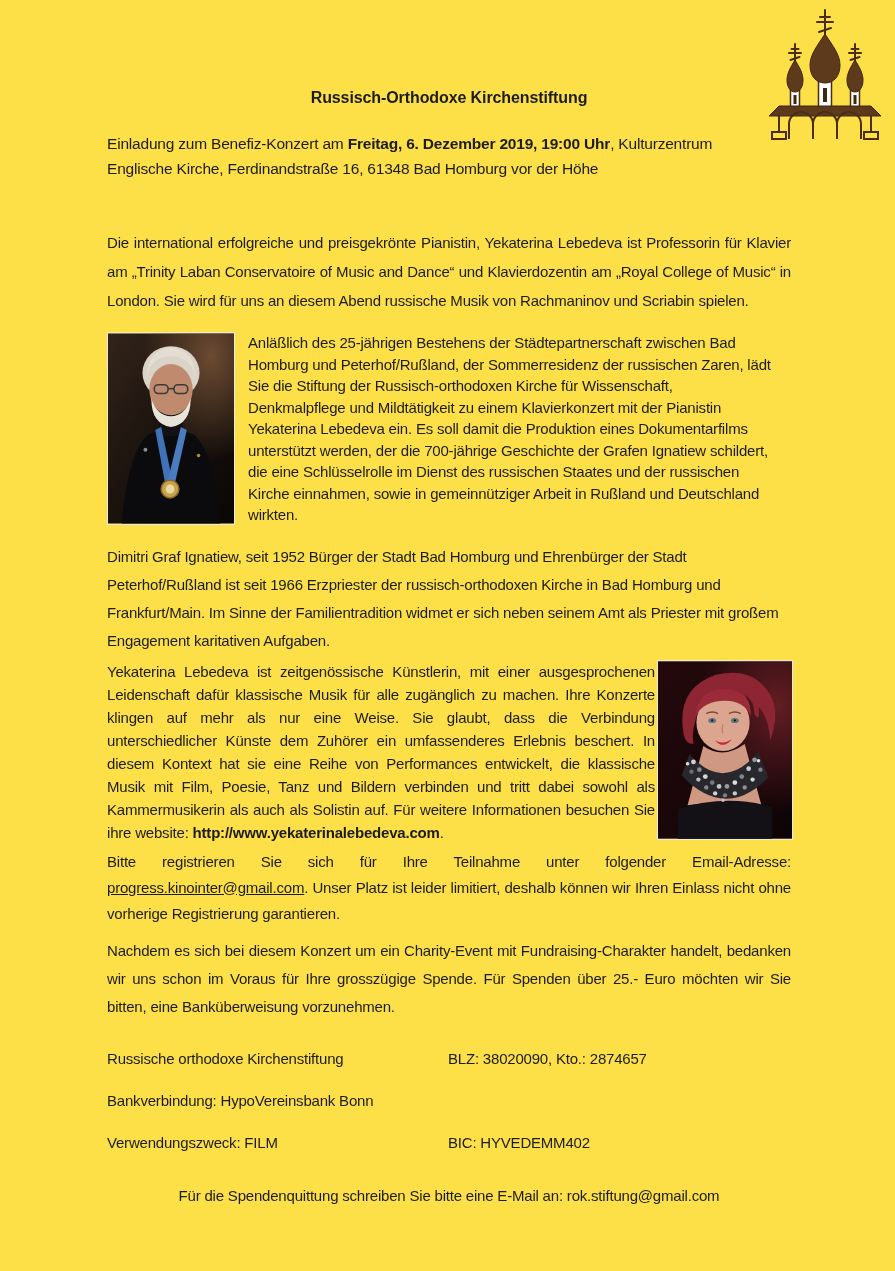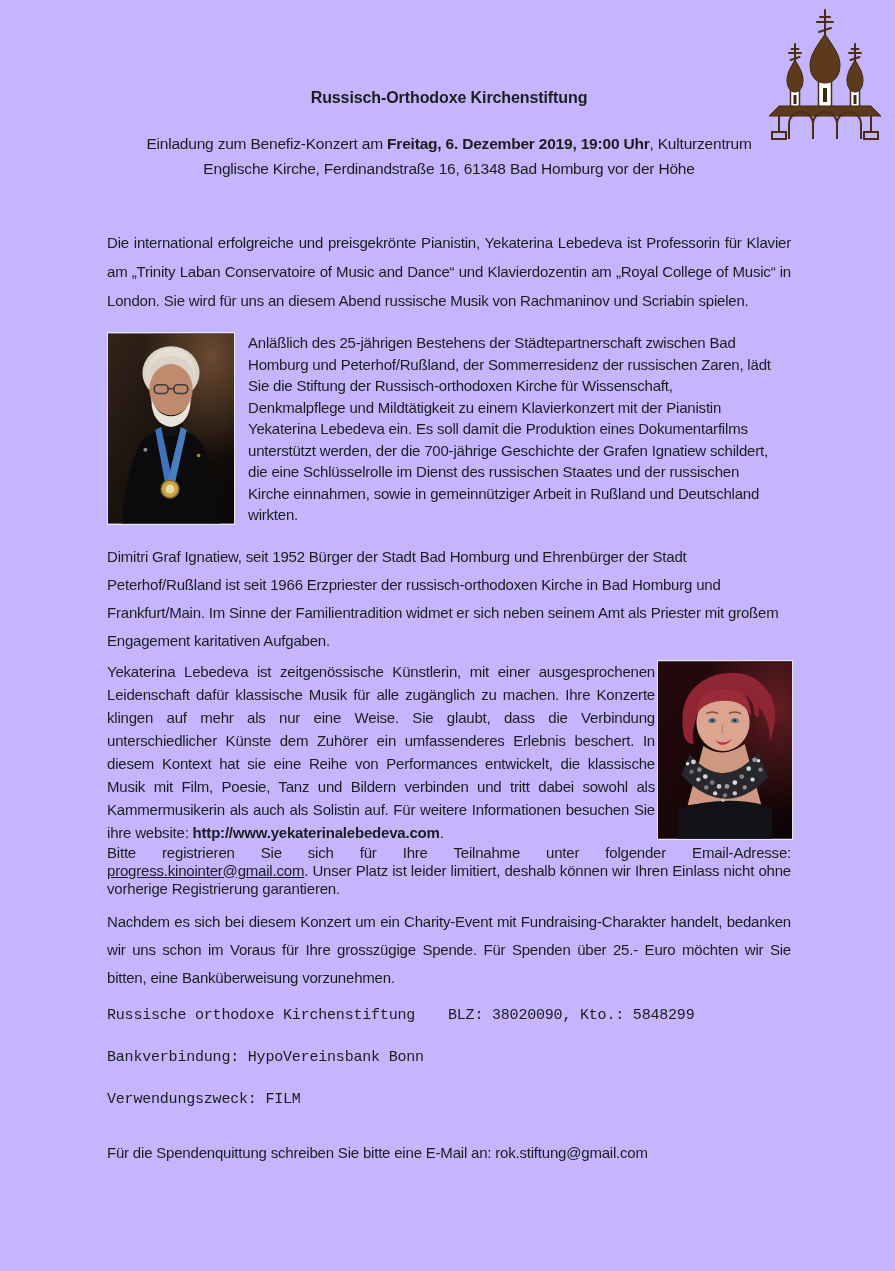--- a/index.html
+++ b/index.html
@@ -1,67 +1,66 @@
 <!DOCTYPE html>
 <html><head>
 <meta charset="utf-8">
 <style>
   * { box-sizing: border-box; }
   html, body { margin: 0; padding: 0; background: #ffffff; }
   .page {
     position: relative;
     width: 895px;
     height: 1271px;
-    background: #c4b5fd;
+    background: #fde047;
     font-family: "Liberation Sans", sans-serif;
     color: #1c1c1c;
     overflow: hidden;
   }
   .content { padding: 0 104px 0 107px; }
-  p { margin: 0; }
+  p { margin: 0; text-align: center; }
 
   .logo {
     position: absolute;
     top: 6px;
     right: 8px;
     width: 124px;
     height: 136px;
   }
 
   .doc-title {
     margin-top: 85px;
     text-align: center;
     font-weight: bold;
     font-size: 16px;
     line-height: 25px;
     letter-spacing: -0.1px;
   }
   .invitation {
     margin-top: 21px;
-    text-align: center;
     font-size: 15.5px;
     line-height: 25px;
     letter-spacing: -0.2px;
   }
   .body-text {
     font-size: 15px;
     letter-spacing: -0.2px;
   }
   .p-intro   { margin-top: 47px; line-height: 29px; text-align: justify; }
   .row-1     { margin-top: 17px; display: flex; gap: 13px; }
   .photo-1   { width: 128px; height: 193px; flex: none; }
   .p-anniversary { line-height: 21.5px; width: 525px; text-align: left; }
   .p-dimitri { margin-top: 17px; line-height: 28px; text-align: left; }
   .row-2     { margin-top: 5px; display: flex; gap: 2px; }
   .p-artist  { line-height: 23px; width: 548px; text-align: justify; }
   .photo-2   { width: 136px; height: 180px; flex: none; margin-right: -10px; }
-  .p-register{ line-height: 18px; text-align: justify; }
+  .p-register{ margin-top: 5px; line-height: 26px; text-align: justify; }
   .p-charity { margin-top: 10px; line-height: 28px; text-align: justify; }
 
-  .bank { margin-top: 14px; font-size: 15px; letter-spacing: -0.2px; font-family: Liberation Mono, monospace; }
+  .bank { margin-top: 28px; font-size: 15px; letter-spacing: -0.2px; }
   .bank-row { display: grid; grid-template-columns: 341px 1fr; line-height: 20px; }
   .bank-row:not(:last-child) { margin-bottom: 22px; }
 
   .footer-note { margin-top: 33px; font-size: 15px; letter-spacing: -0.2px; line-height: 20px; }
 
   .seg-bold { font-weight: bold; }
   .seg-underline { text-decoration: underline; }
   svg.photo-svg { display: block; border: 1px solid #e9e9e9; }
 </style>
 </head>
@@ -239,26 +238,27 @@
       </svg>
     </div>
 
     <p class="body-text p-register"><span>Bitte registrieren Sie sich für Ihre Teilnahme unter folgender Email-Adresse: </span><span class="seg-underline">progress.kinointer@gmail.com</span><span>. Unser Platz ist leider limitiert, deshalb können wir Ihren Einlass nicht ohne vorherige Registrierung garantieren.</span></p>
 
     <p class="body-text p-charity">Nachdem es sich bei diesem Konzert um ein Charity-Event mit Fundraising-Charakter handelt, bedanken wir uns schon im Voraus für Ihre grosszügige Spende. Für Spenden über 25.- Euro möchten wir Sie bitten, eine Banküberweisung vorzunehmen.</p>
 
     <div class="bank">
       <div class="bank-row">
         <span>Russische orthodoxe Kirchenstiftung</span>
-        <span>BLZ: 38020090, Kto.: 5848299</span>
+        <span>BLZ: 38020090, Kto.: 2874657</span>
       </div>
       <div class="bank-row">
         <span>Bankverbindung: HypoVereinsbank Bonn</span>
       </div>
       <div class="bank-row">
         <span>Verwendungszweck: FILM</span>
+        <span>BIC: HYVEDEMM402</span>
       </div>
     </div>
 
     <p class="footer-note">Für die Spendenquittung schreiben Sie bitte eine E-Mail an: rok.stiftung@gmail.com</p>
 
   </div>
 </div>
 
 </body></html>

